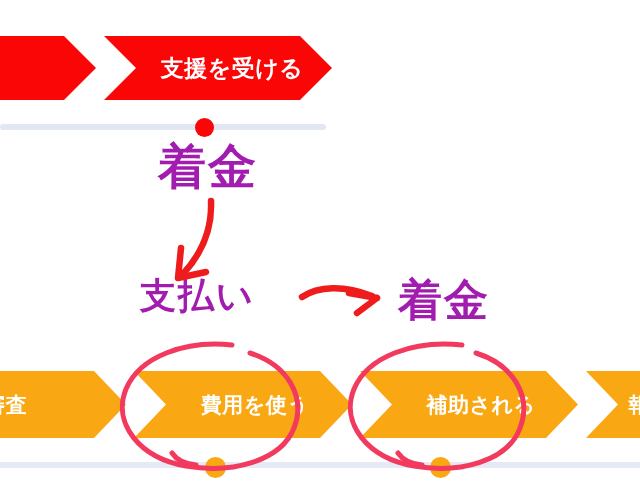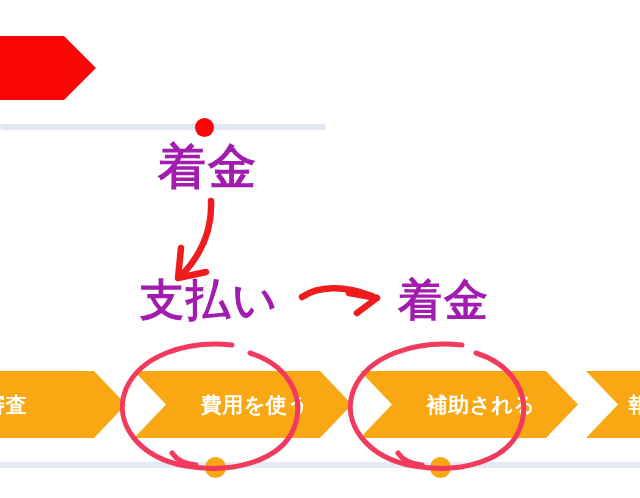--- a/index.html
+++ b/index.html
@@ -85,21 +85,21 @@
   }
   .anno-chakkin-top {
     left: 158px;
     top: 143px;
     font-size: 48px;
     letter-spacing: 2px;
   }
   .anno-shiharai {
     left: 140px;
     top: 278px;
-    font-size: 44px;
+    font-size: 36px;
     letter-spacing: 2px;
   }
   .anno-chakkin-bottom {
     left: 398px;
     top: 278px;
     font-size: 44px;
     letter-spacing: 2px;
   }
 
   .svg-layer {
@@ -160,20 +160,23 @@
 </style>
 </head>
 <body>
 
 <div id="stage">
 
   <div class="band-red">
     <div class="chev chev-red-a">
       
     </div>
+    <div class="chev chev-red-b">
+      <span class="chev-label">支援を受ける</span>
+    </div>
   </div>
 
   <div class="rail-top"></div>
   <div class="dot-red"></div>
 
   <div class="anno anno-chakkin-top">着金</div>
   <div class="anno anno-shiharai">支払い</div>
   <div class="anno anno-chakkin-bottom">着金</div>
 
   <div class="band-orange">

